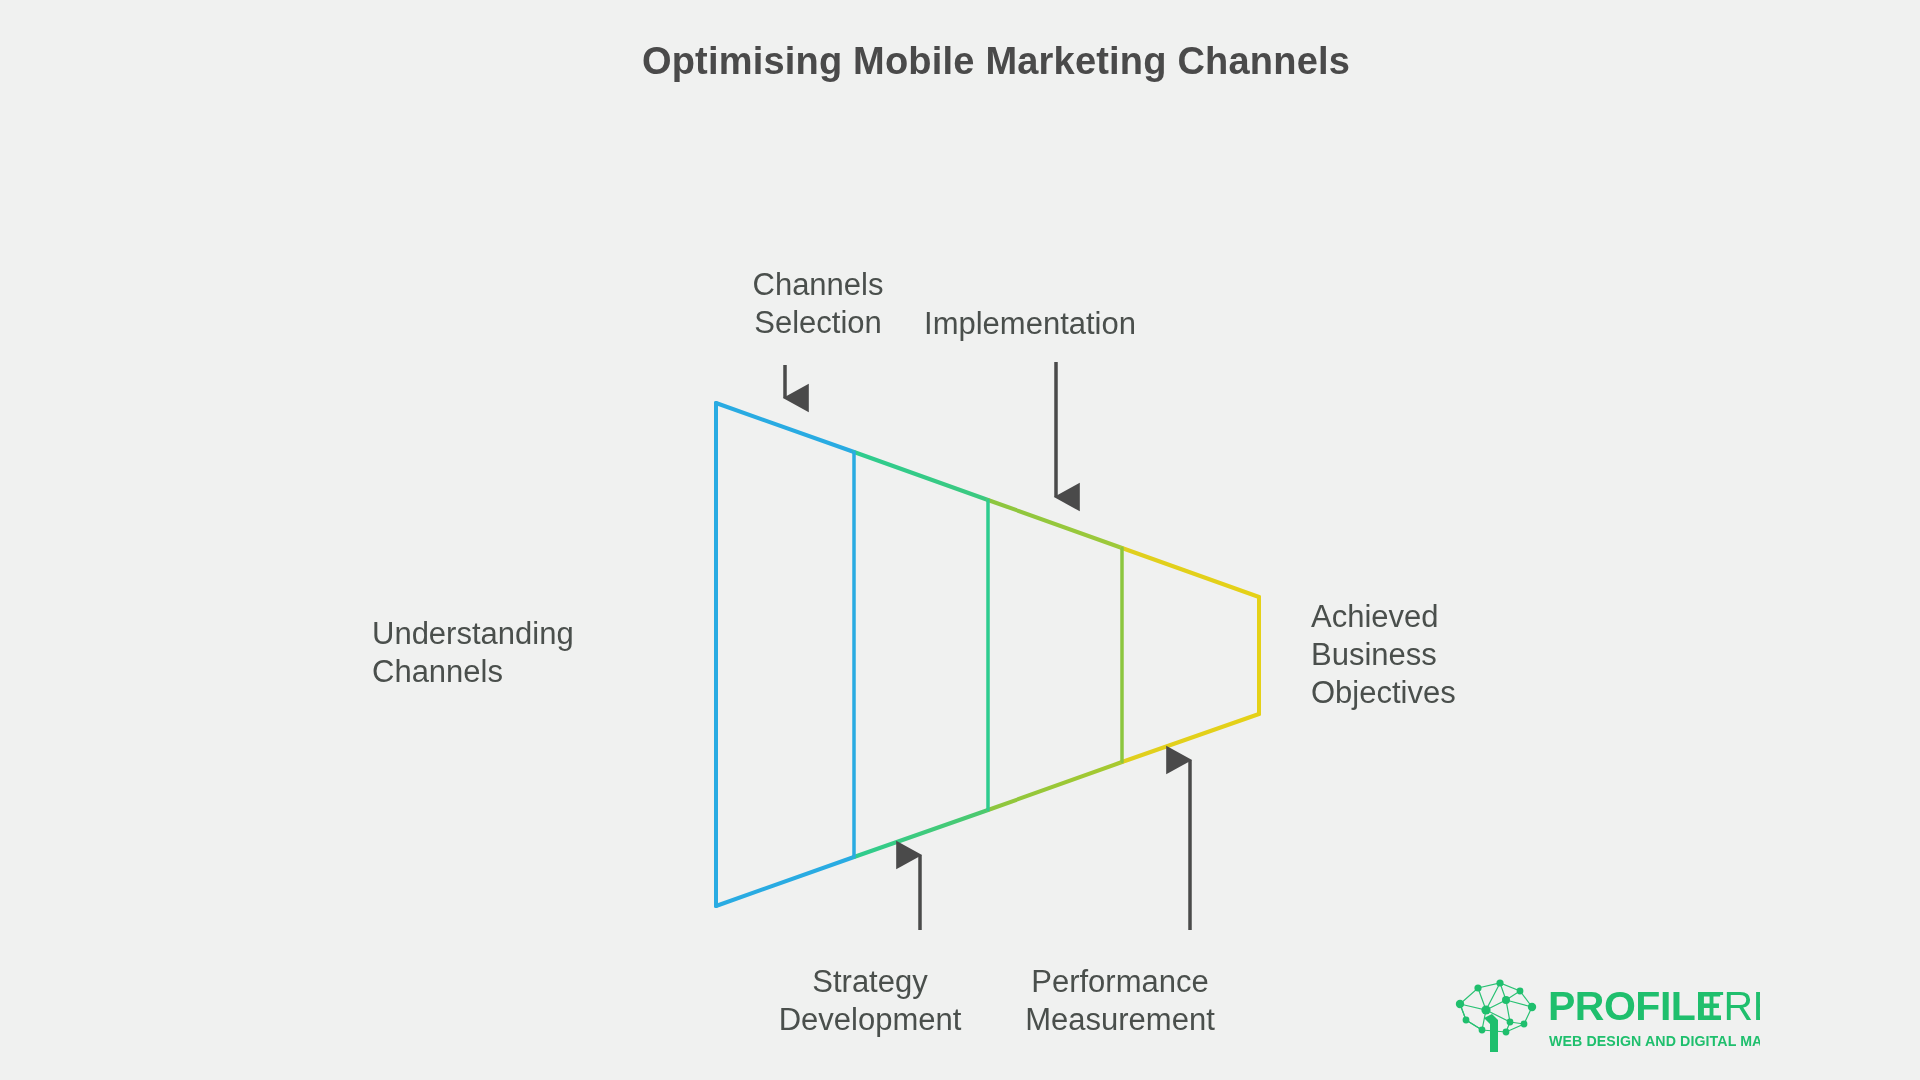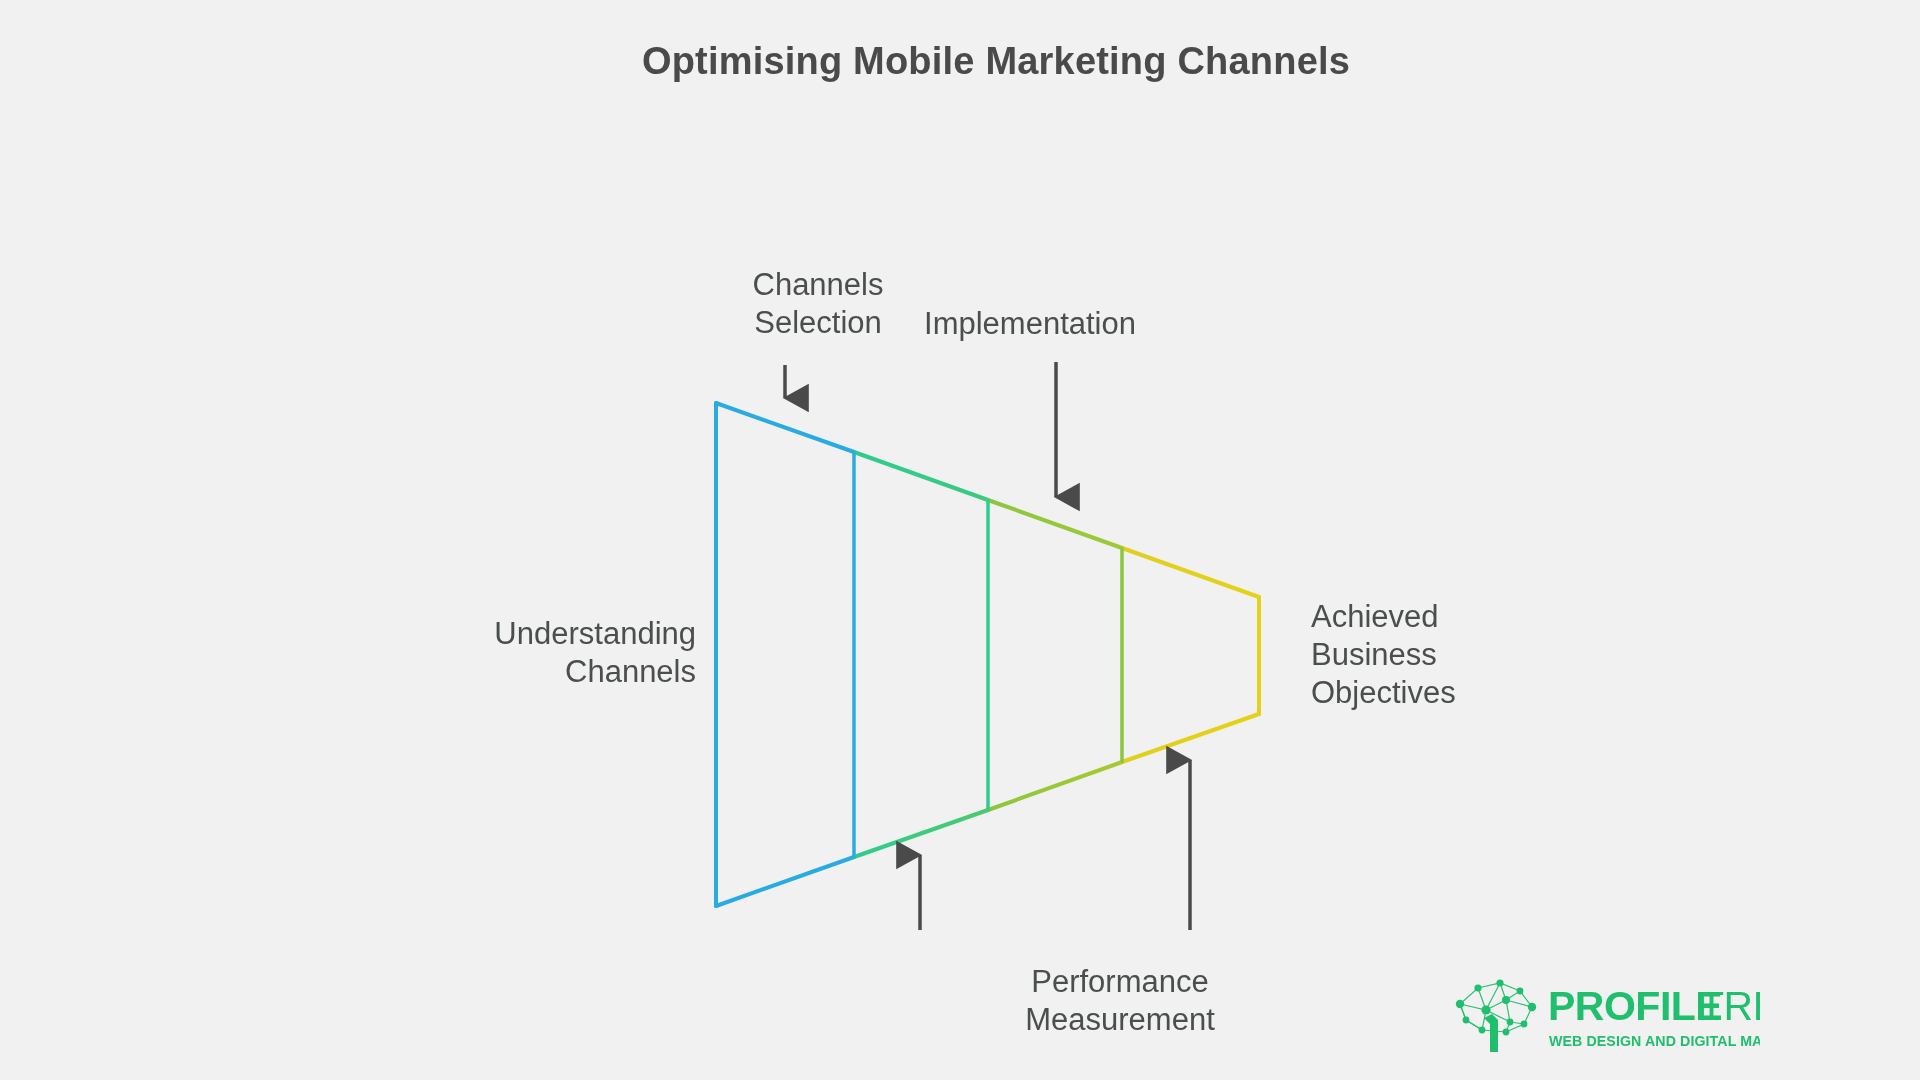--- a/index.html
+++ b/index.html
@@ -53,24 +53,23 @@
     width: 200px;
     text-align: center;
   }
   .label-implementation {
     left: 830px;
     top: 305px;
     width: 400px;
     text-align: center;
   }
   .label-understanding {
-    left: 396px;
+    left: 372px;
     top: 615px;
     width: 300px;
-    text-align: right;
   }
   .label-achieved {
     left: 1303px;
     top: 598px;
     width: 300px;
     text-align: left;
     margin-left: 8px;
   }
   .label-strategy {
     left: 720px;
@@ -177,20 +176,22 @@
 
   <div class="diagram-label label-implementation">Implementation</div>
 
   <div class="diagram-label label-understanding">Understanding
 Channels</div>
 
   <div class="diagram-label label-achieved">Achieved
 Business
 Objectives</div>
 
+  <div class="diagram-label label-strategy">Strategy
+Development</div>
 
   <div class="diagram-label label-performance">Performance
 Measurement</div>
 
   <div class="logo">
     <svg viewBox="0 0 312 84" width="312" height="84">
       <g fill="#1fbf6d" stroke="#1fbf6d">
         <g stroke-width="1.2" fill="none" opacity="0.95">
           <path d="M12,30 L30,14 L52,9 L72,17 L84,33 L76,50 L58,58 L34,56 L18,46 Z"></path>
           <path d="M12,30 L38,36 L52,9 M30,14 L38,36 M38,36 L58,26 L72,17 M58,26 L84,33

